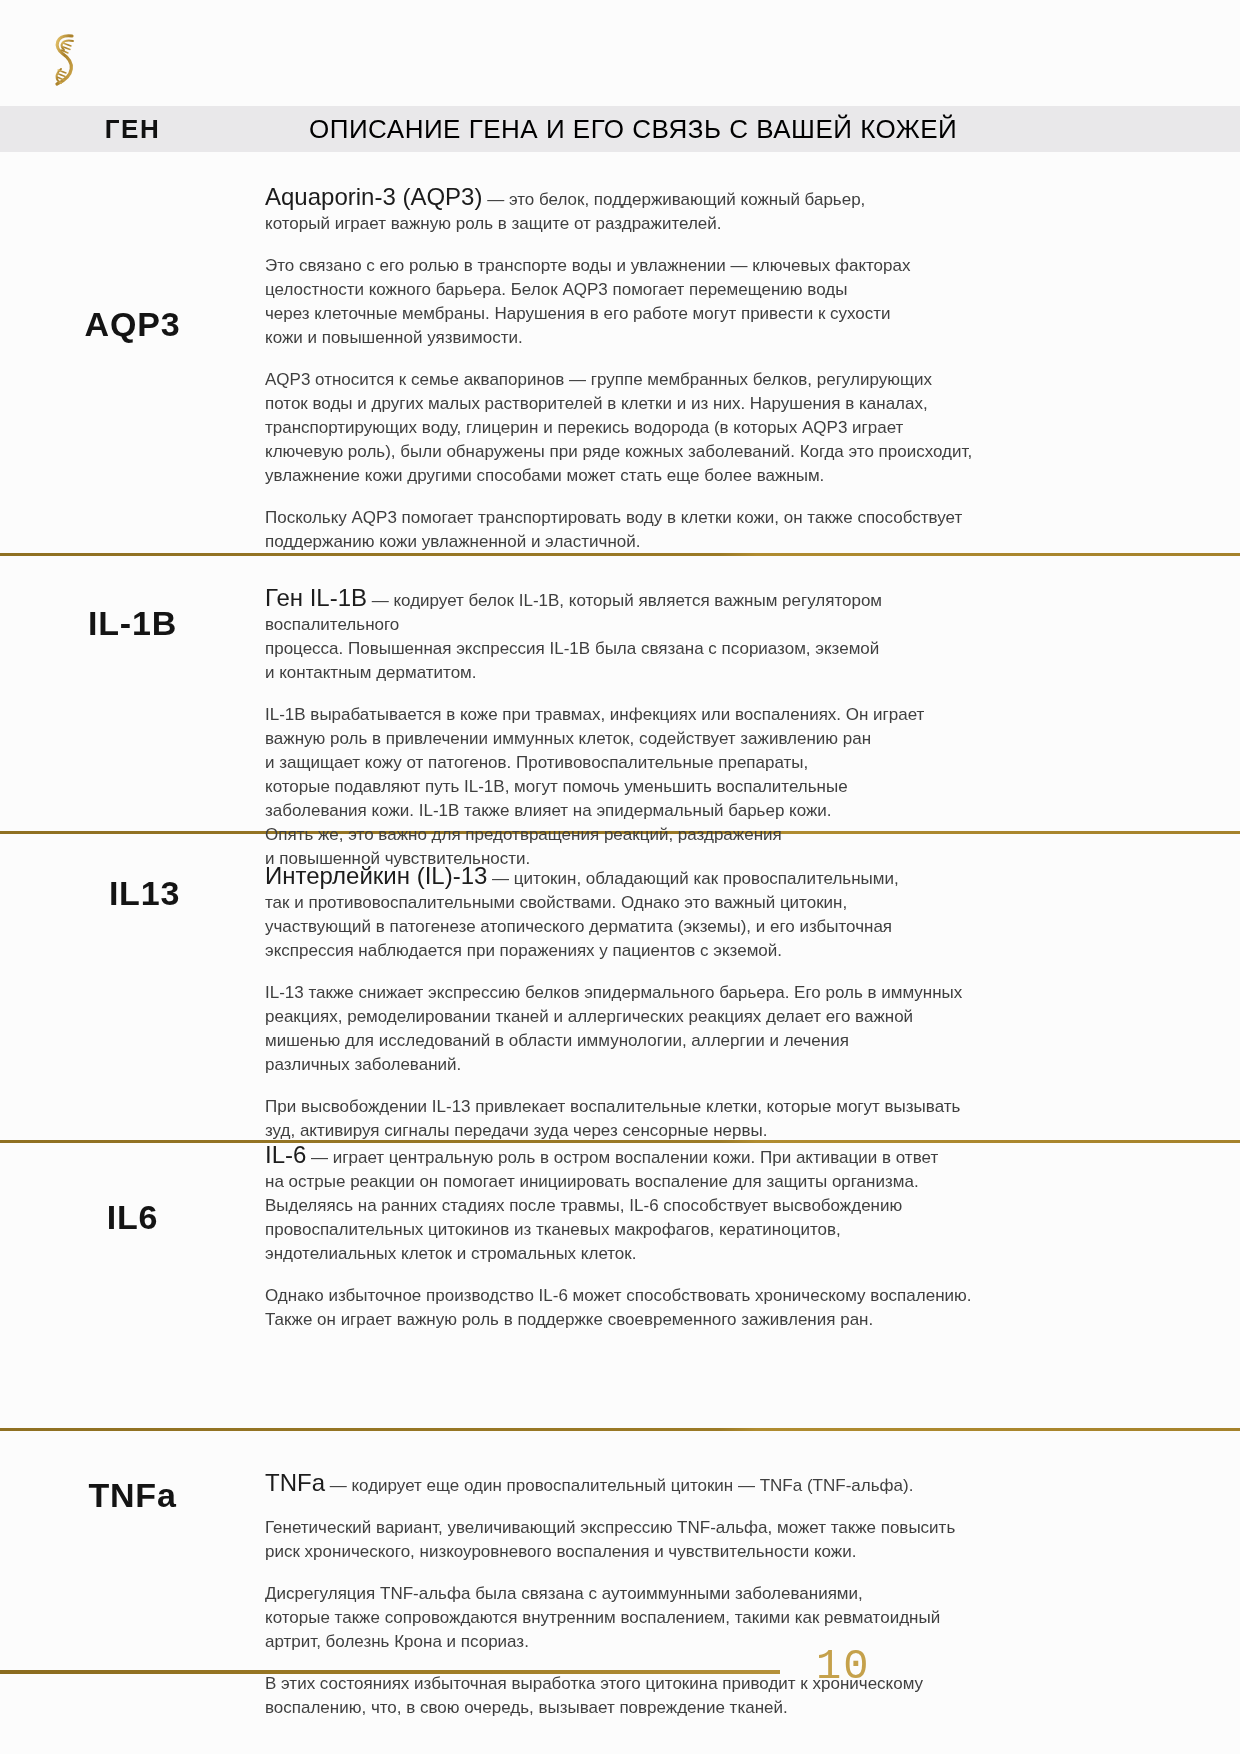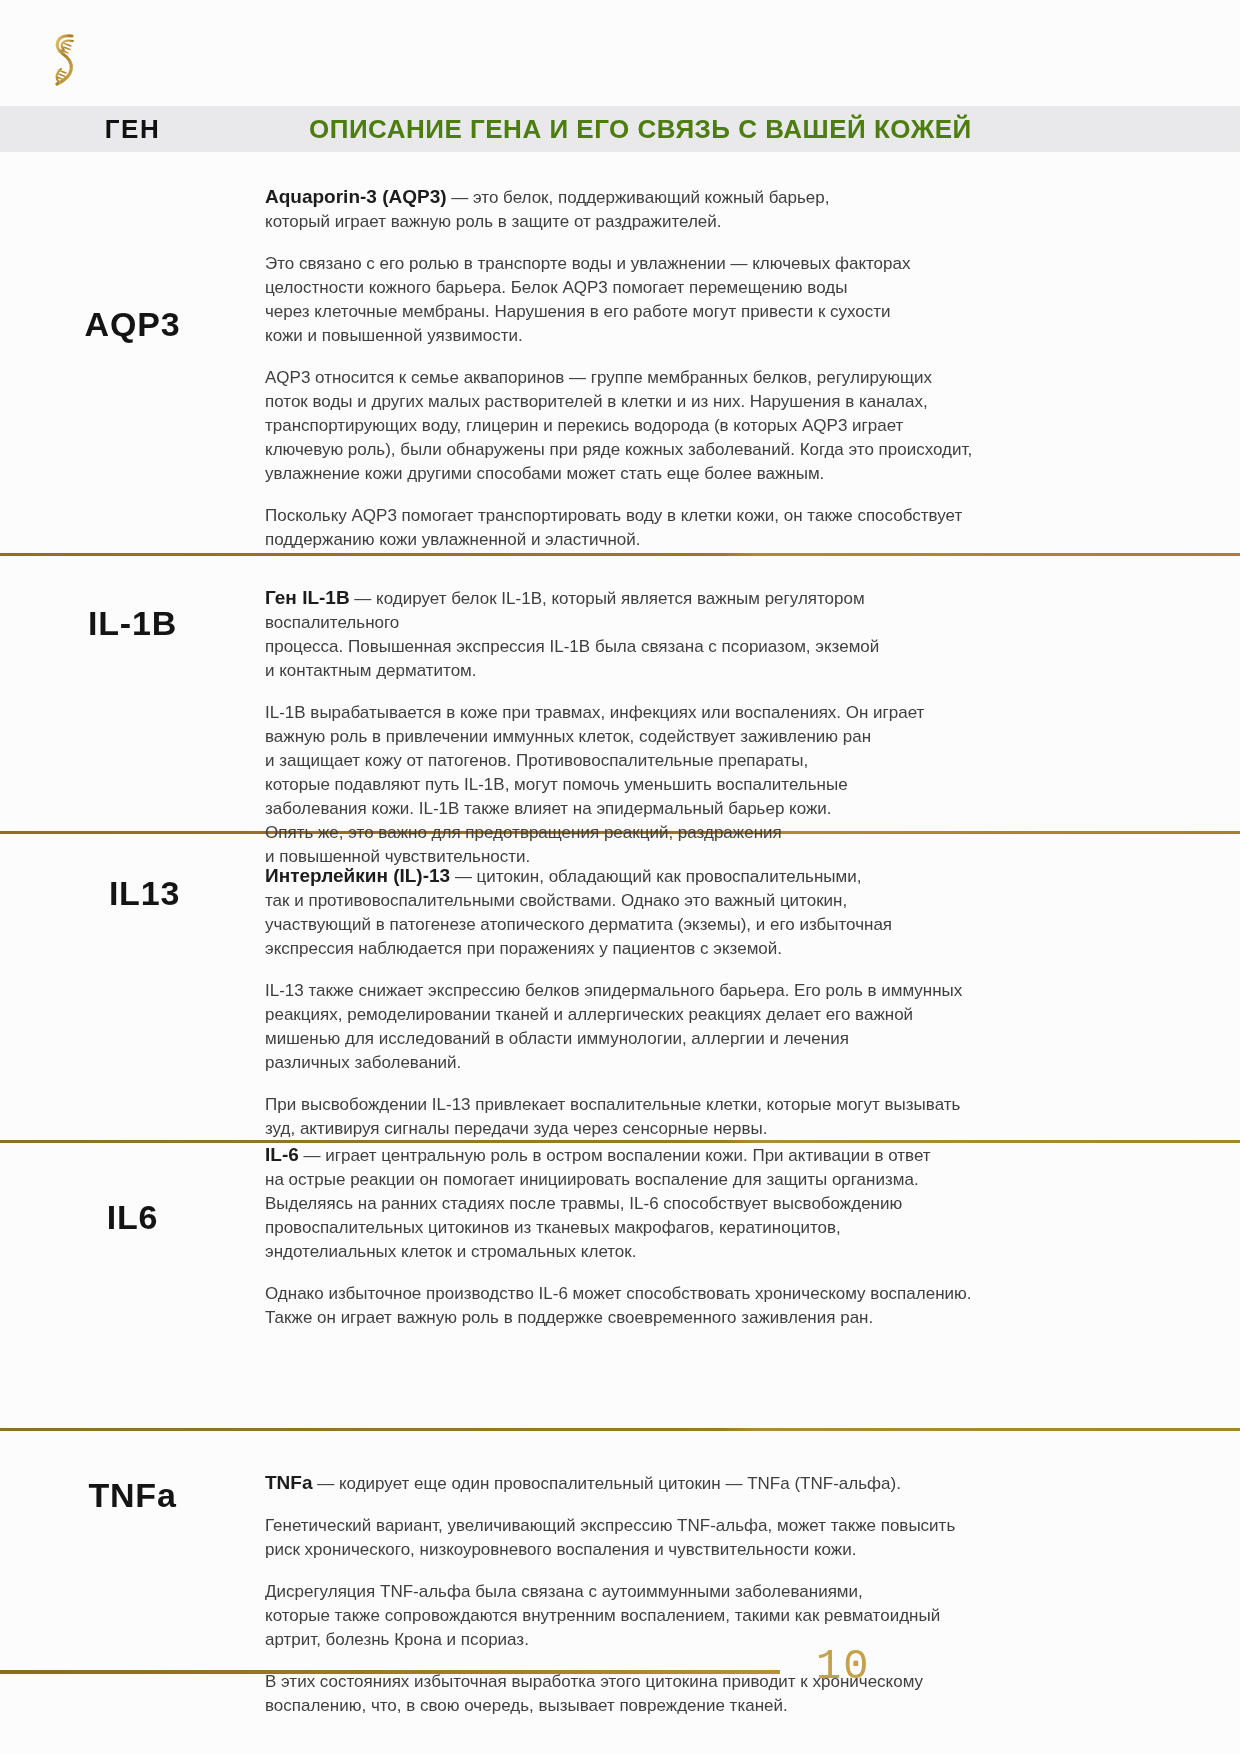--- a/index.html
+++ b/index.html
@@ -33,23 +33,23 @@
     width: 265px;
     flex-shrink: 0;
     text-align: center;
     font-size: 26px;
     font-weight: bold;
     letter-spacing: 1.5px;
     color: #111111;
   }
   .th-desc {
     font-size: 26px;
-    font-weight: bold;
+    font-weight: normal;
     letter-spacing: 0.5px;
-    color: #4d7c0f;
+    color: #000000;
   }
   .rows {
     position: absolute;
     top: 152px; left: 0;
     width: 1240px;
   }
   .gene-row {
     display: flex;
     width: 100%;
   }
@@ -74,22 +74,22 @@
   }
   .desc-cell p {
     font-size: 17px;
     line-height: 24px;
     color: #3f3f3f;
     white-space: pre-line;
     margin-bottom: 18px;
   }
   .desc-cell p:last-child { margin-bottom: 0; }
   .lead {
-    font-weight: bold;
-    font-size: 19px;
+    font-weight: normal;
+    font-size: 24px;
     color: #1c1c1c;
   }
   .divider {
     width: 100%;
     height: 3px;
     border: none;
     background: linear-gradient(90deg, #8f7022 0%, #9b7a26 58%, #b08c30 61%, #a5822b 100%);
   }
   
   .row-aqp3  { height: 401px; } .row-aqp3 .desc-cell { padding-top: 33px; } .row-aqp3 .gene-label { margin-top: 153px; }

